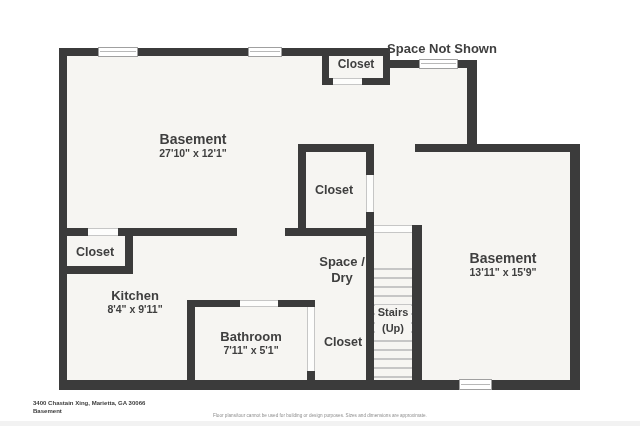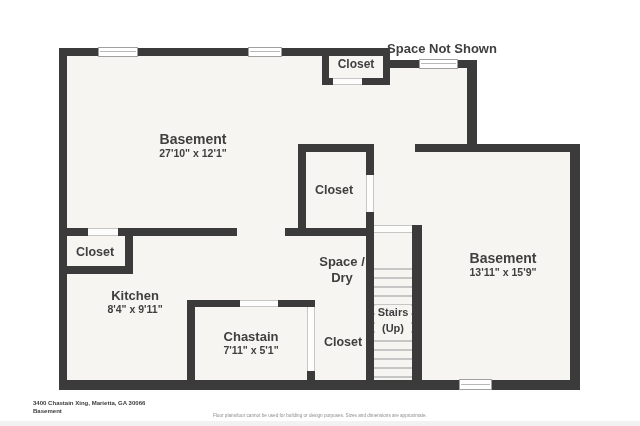--- a/index.html
+++ b/index.html
@@ -115,21 +115,21 @@
     <span class="room-name big">Basement</span>
     <span class="room-dims">13'11" x 15'9"</span>
   </div>
 
   <div class="lbl" style="left:75px;top:288px;width:120px;">
     <span class="room-name">Kitchen</span>
     <span class="room-dims">8'4" x 9'11"</span>
   </div>
 
   <div class="lbl" style="left:191px;top:329px;width:120px;">
-    <span class="room-name">Chastain</span>
+    <span class="room-name">Bathroom</span>
     <span class="room-dims">7'11" x 5'1"</span>
   </div>
 
   <div class="lbl two-line stairs-lbl" style="left:375px;top:305px;width:36px;">
     <span style="display:block;">Stairs</span>
     <span style="display:block;">(Up)</span>
   </div>
 
   <div class="footer-txt addr" style="left:33px;top:400px;">3400 Chastain Xing, Marietta, GA 30066</div>
   <div class="footer-txt addr" style="left:33px;top:408px;">Basement</div>

